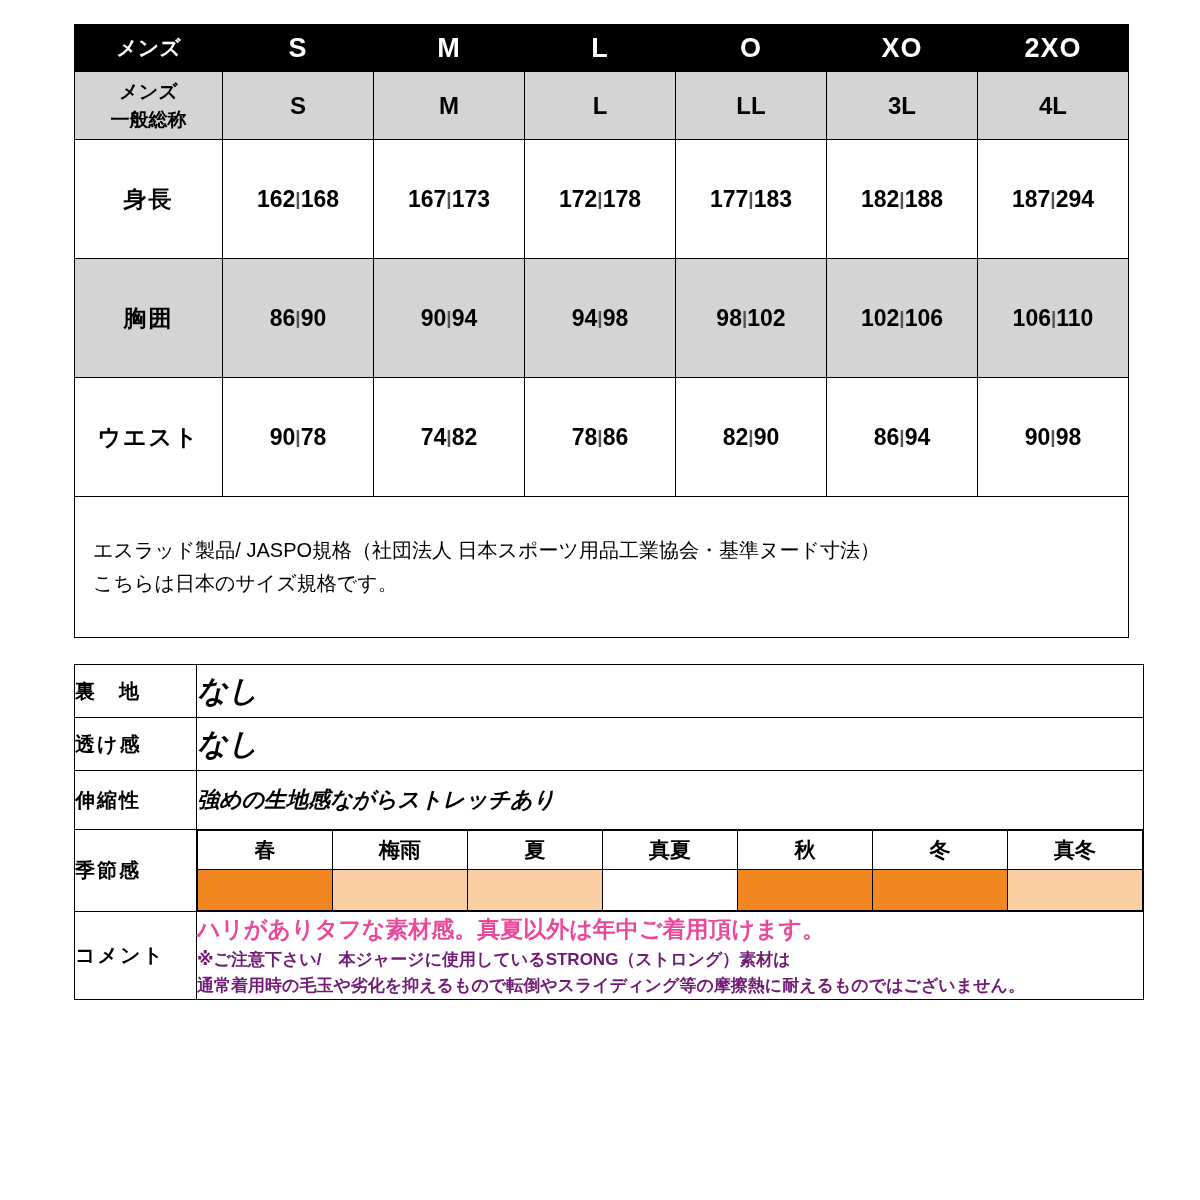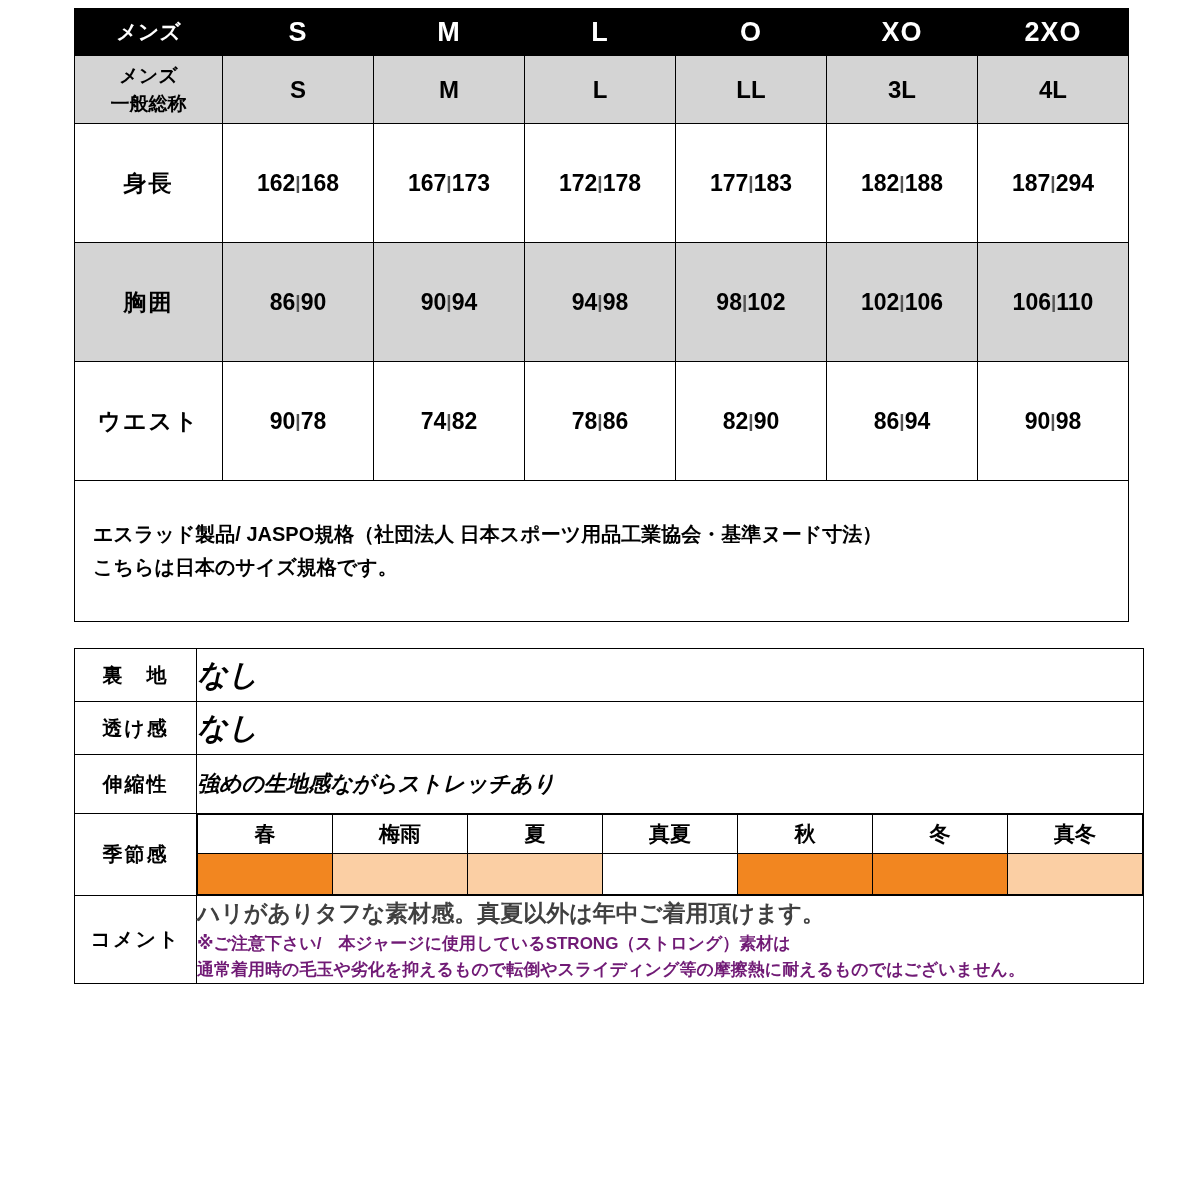--- a/index.html
+++ b/index.html
@@ -12,21 +12,21 @@
     height: 1200px;
     font-family: "Liberation Sans", "DejaVu Sans", sans-serif;
     color: #000;
     overflow: hidden;
   }
   .page {
     position: relative;
     width: 1200px;
     height: 1200px;
     box-sizing: border-box;
-    padding: 8px 12px;
+    padding: 24px 12px;
   }
 
   
   table.size-table {
     border-collapse: collapse;
     width: 1055px;
     margin-left: 62px;
     table-layout: fixed;
   }
   table.size-table td, table.size-table th {
@@ -82,42 +82,42 @@
   .range .dash {
     font-size: 19px;
     color: #555;
     line-height: 1.1;
     margin: 4px 0 3px 0;
   }
 
   tr.note-row td {
     height: 112px;
     text-align: left;
-    font-weight: bold;
+    font-weight: normal;
     font-size: 20px;
     padding: 14px 18px;
     line-height: 1.65;
   }
 
   
   table.detail-table {
     border-collapse: collapse;
     width: 1070px;
     margin-left: 62px;
     margin-top: 26px;
     table-layout: fixed;
   }
   table.detail-table td {
     border: 1px solid #000;
     vertical-align: middle;
     padding: 0;
   }
   .d-label {
     width: 122px;
-    text-align: center;
+    text-align: left;
     font-size: 20px;
     font-weight: bold;
     letter-spacing: 2px;
   }
   .d-value {
     padding-left: 18px;
     font-size: 30px;
     font-weight: bold;
     font-style: italic;
   }
@@ -144,21 +144,21 @@
   }
 
   
   .comment-cell {
     padding: 10px 0 10px 18px;
   }
   .c-line1 {
     font-size: 23px;
     font-weight: bold;
     line-height: 1.5;
-    color: #404040;
+    color: #ec4899;
   }
   .c-line2, .c-line3 {
     font-size: 17px;
     font-weight: bold;
     color: #701a75;
     line-height: 1.55;
   }
 </style>
 </head>
 <body>

